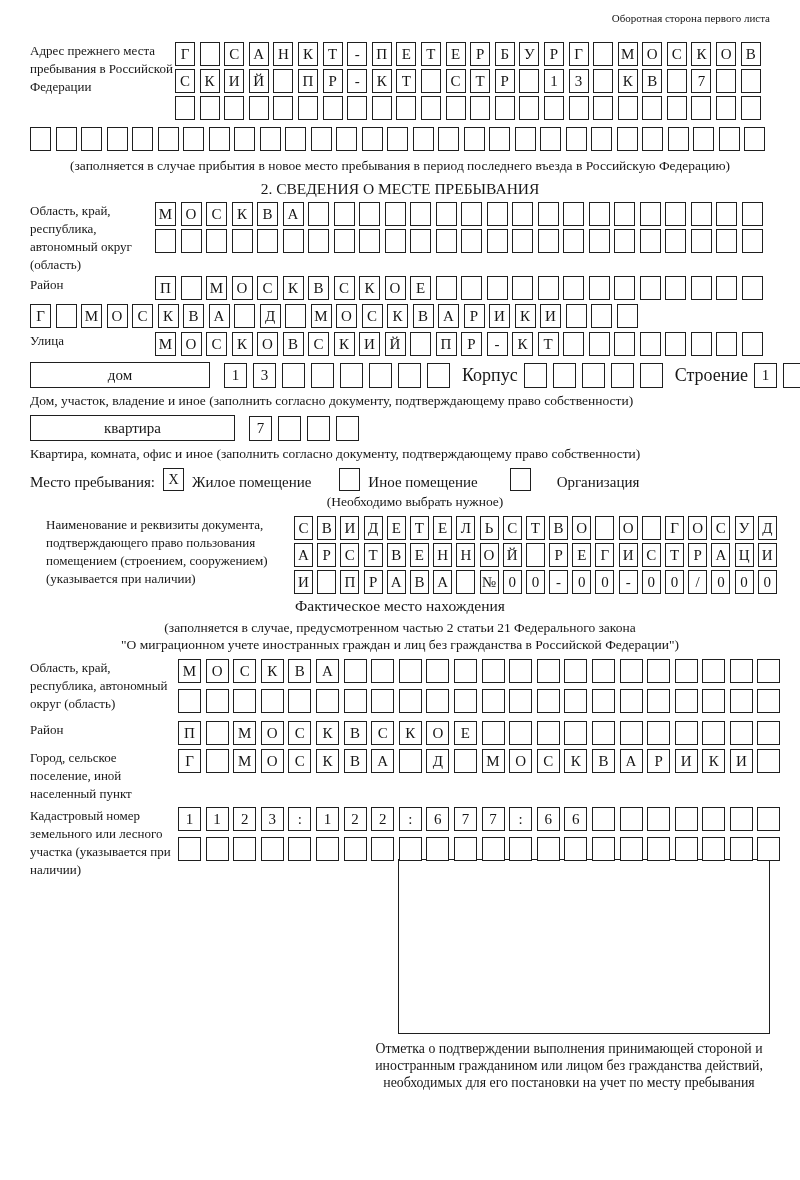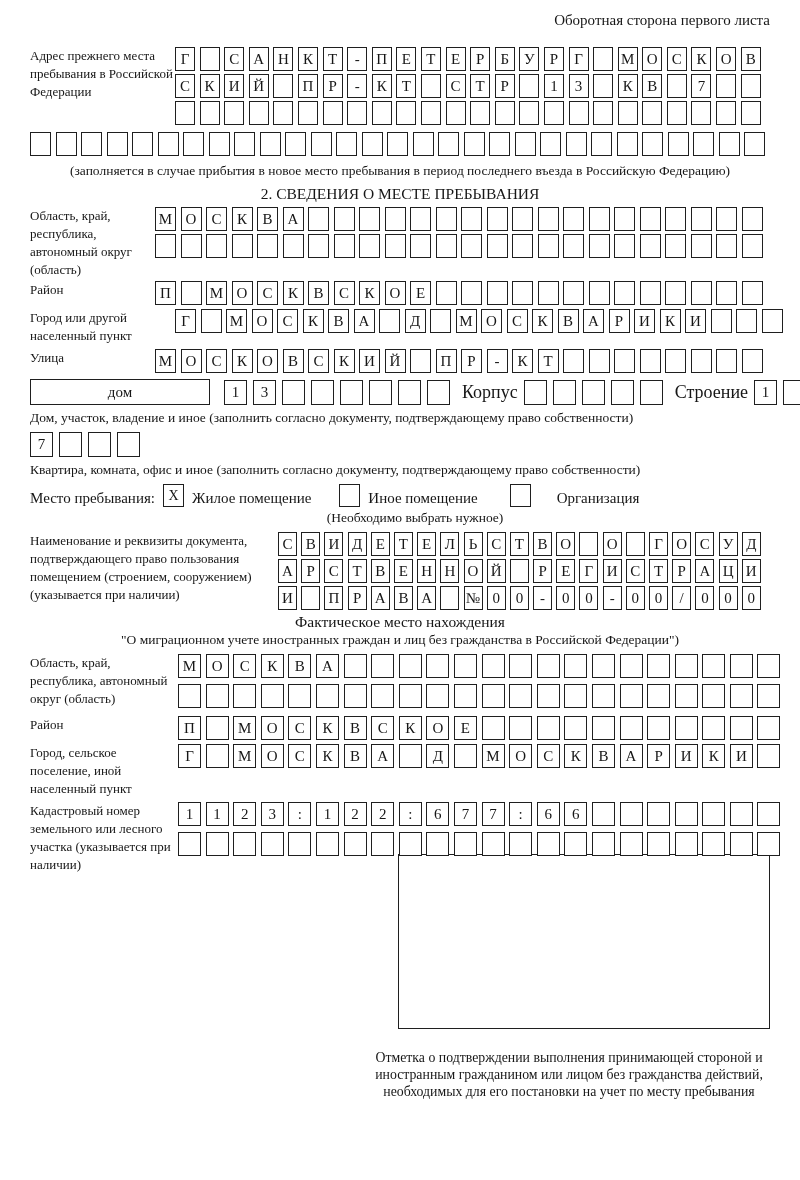--- a/index.html
+++ b/index.html
@@ -3,26 +3,26 @@
 <meta charset="utf-8">
 <style>
   * { margin:0; padding:0; box-sizing:border-box; }
   html,body { background:#ffffff; }
   body {
     width:800px; height:1180px; overflow:hidden;
     font-family:"Liberation Serif", serif; color:#161616;
   }
   .page { padding:12px 30px 0 30px; }
 
-  .header-note { text-align:right; font-size:15px; margin-bottom:18px; }
+  .header-note { text-align:right; font-size:11px; margin-bottom:18px; }
 
   .flex { display:flex; }
   .label { font-size:13px; line-height:18px; flex:0 0 auto; }
   .w145 { width:145px; } .w125 { width:125px; } .w145b { width:145px; }
-  .w148 { width:148px; } .w248 { width:248px; }
+  .w148 { width:148px; } .w248 { width:248px;margin-left:16px; }
 
   .boxes { display:flex; flex:0 0 auto; }
   .cbox {
     height:24px; border:1.6px solid #1f1f1f; flex:0 0 auto;
     display:inline-flex; align-items:center; justify-content:center;
     font-size:15px; background:#fff;
   }
   .b24a { gap:4.6px; } .b24a .cbox { width:20px; }
   .b24  { gap:4.5px; } .b24 .cbox  { width:21px; }
   .b21  { gap:4.2px; } .b21 .cbox  { width:19px; }
@@ -59,21 +59,21 @@
   .stay-note { margin-left:235px; width:300px; text-align:center; }
 
   .fact-cap { text-align:center; }
 
   .stamp-wrap { margin-top:-20px; }
   .stamp-box {
     width:372px; height:175px; border:1.8px solid #1f1f1f;
     margin-left:auto; background:#fff;
   }
   .stamp-caption {
-    width:402px; margin-left:auto; margin-top:20px;
+    width:402px; margin-left:auto; margin-top:6px;
     text-align:center; font-size:13.8px; line-height:17px;
   }
 </style>
 </head>
 <body>
 
 <div class="page">
 
   <div class="header-note">Оборотная сторона первого листа</div>
 
@@ -279,21 +279,20 @@
         <span class="cbox"></span>
         <span class="cbox"></span>
         <span class="cbox"></span>
         <span class="cbox"></span>
         <span class="cbox"></span>
         <span class="cbox"></span>
       </div>
   </div>
 
   <div class="field mt4">
-    <div class="label w145b">Город или другой населенный пункт</div>
     <div class="boxes b24" style="align-self:flex-start;">
         <span class="cbox">Г</span>
         <span class="cbox"></span>
         <span class="cbox">М</span>
         <span class="cbox">О</span>
         <span class="cbox">С</span>
         <span class="cbox">К</span>
         <span class="cbox">В</span>
         <span class="cbox">А</span>
         <span class="cbox"></span>
@@ -368,20 +367,21 @@
     <div class="inline-lbl">Строение</div>
     <div class="boxes bw">
         <span class="cbox">1</span>
         <span class="cbox"></span>
         <span class="cbox"></span>
       </div>
   </div>
   <div class="caption mt4">Дом, участок, владение и иное (заполнить согласно документу, подтверждающему право собственности)</div>
 
   <div class="field apt-row mt6">
+    <div class="field-rect rect-kv">квартира</div>
     <div class="boxes bw">
         <span class="cbox">7</span>
         <span class="cbox"></span>
         <span class="cbox"></span>
         <span class="cbox"></span>
       </div>
   </div>
   <div class="caption mt4">Квартира, комната, офис и иное (заполнить согласно документу, подтверждающему право собственности)</div>
 
   <div class="flex stay-row mt6">
@@ -464,20 +464,21 @@
           <span class="cbox">0</span>
           <span class="cbox">/</span>
           <span class="cbox">0</span>
           <span class="cbox">0</span>
           <span class="cbox">0</span>
         </div>
     </div>
   </div>
 
   <div class="sec-title mt10">Фактическое место нахождения</div>
+  <div class="caption fact-cap mt4">(заполняется в случае, предусмотренном частью 2 статьи 21 Федерального закона</div>
   <div class="caption fact-cap">"О миграционном учете иностранных граждан и лиц без гражданства в Российской Федерации")</div>
 
   <div class="field mt6">
     <div class="label w148">Область, край, республика, автономный округ (область)</div>
     <div class="rows-stack gap6">
       <div class="boxes b22">
           <span class="cbox">М</span>
           <span class="cbox">О</span>
           <span class="cbox">С</span>
           <span class="cbox">К</span>

